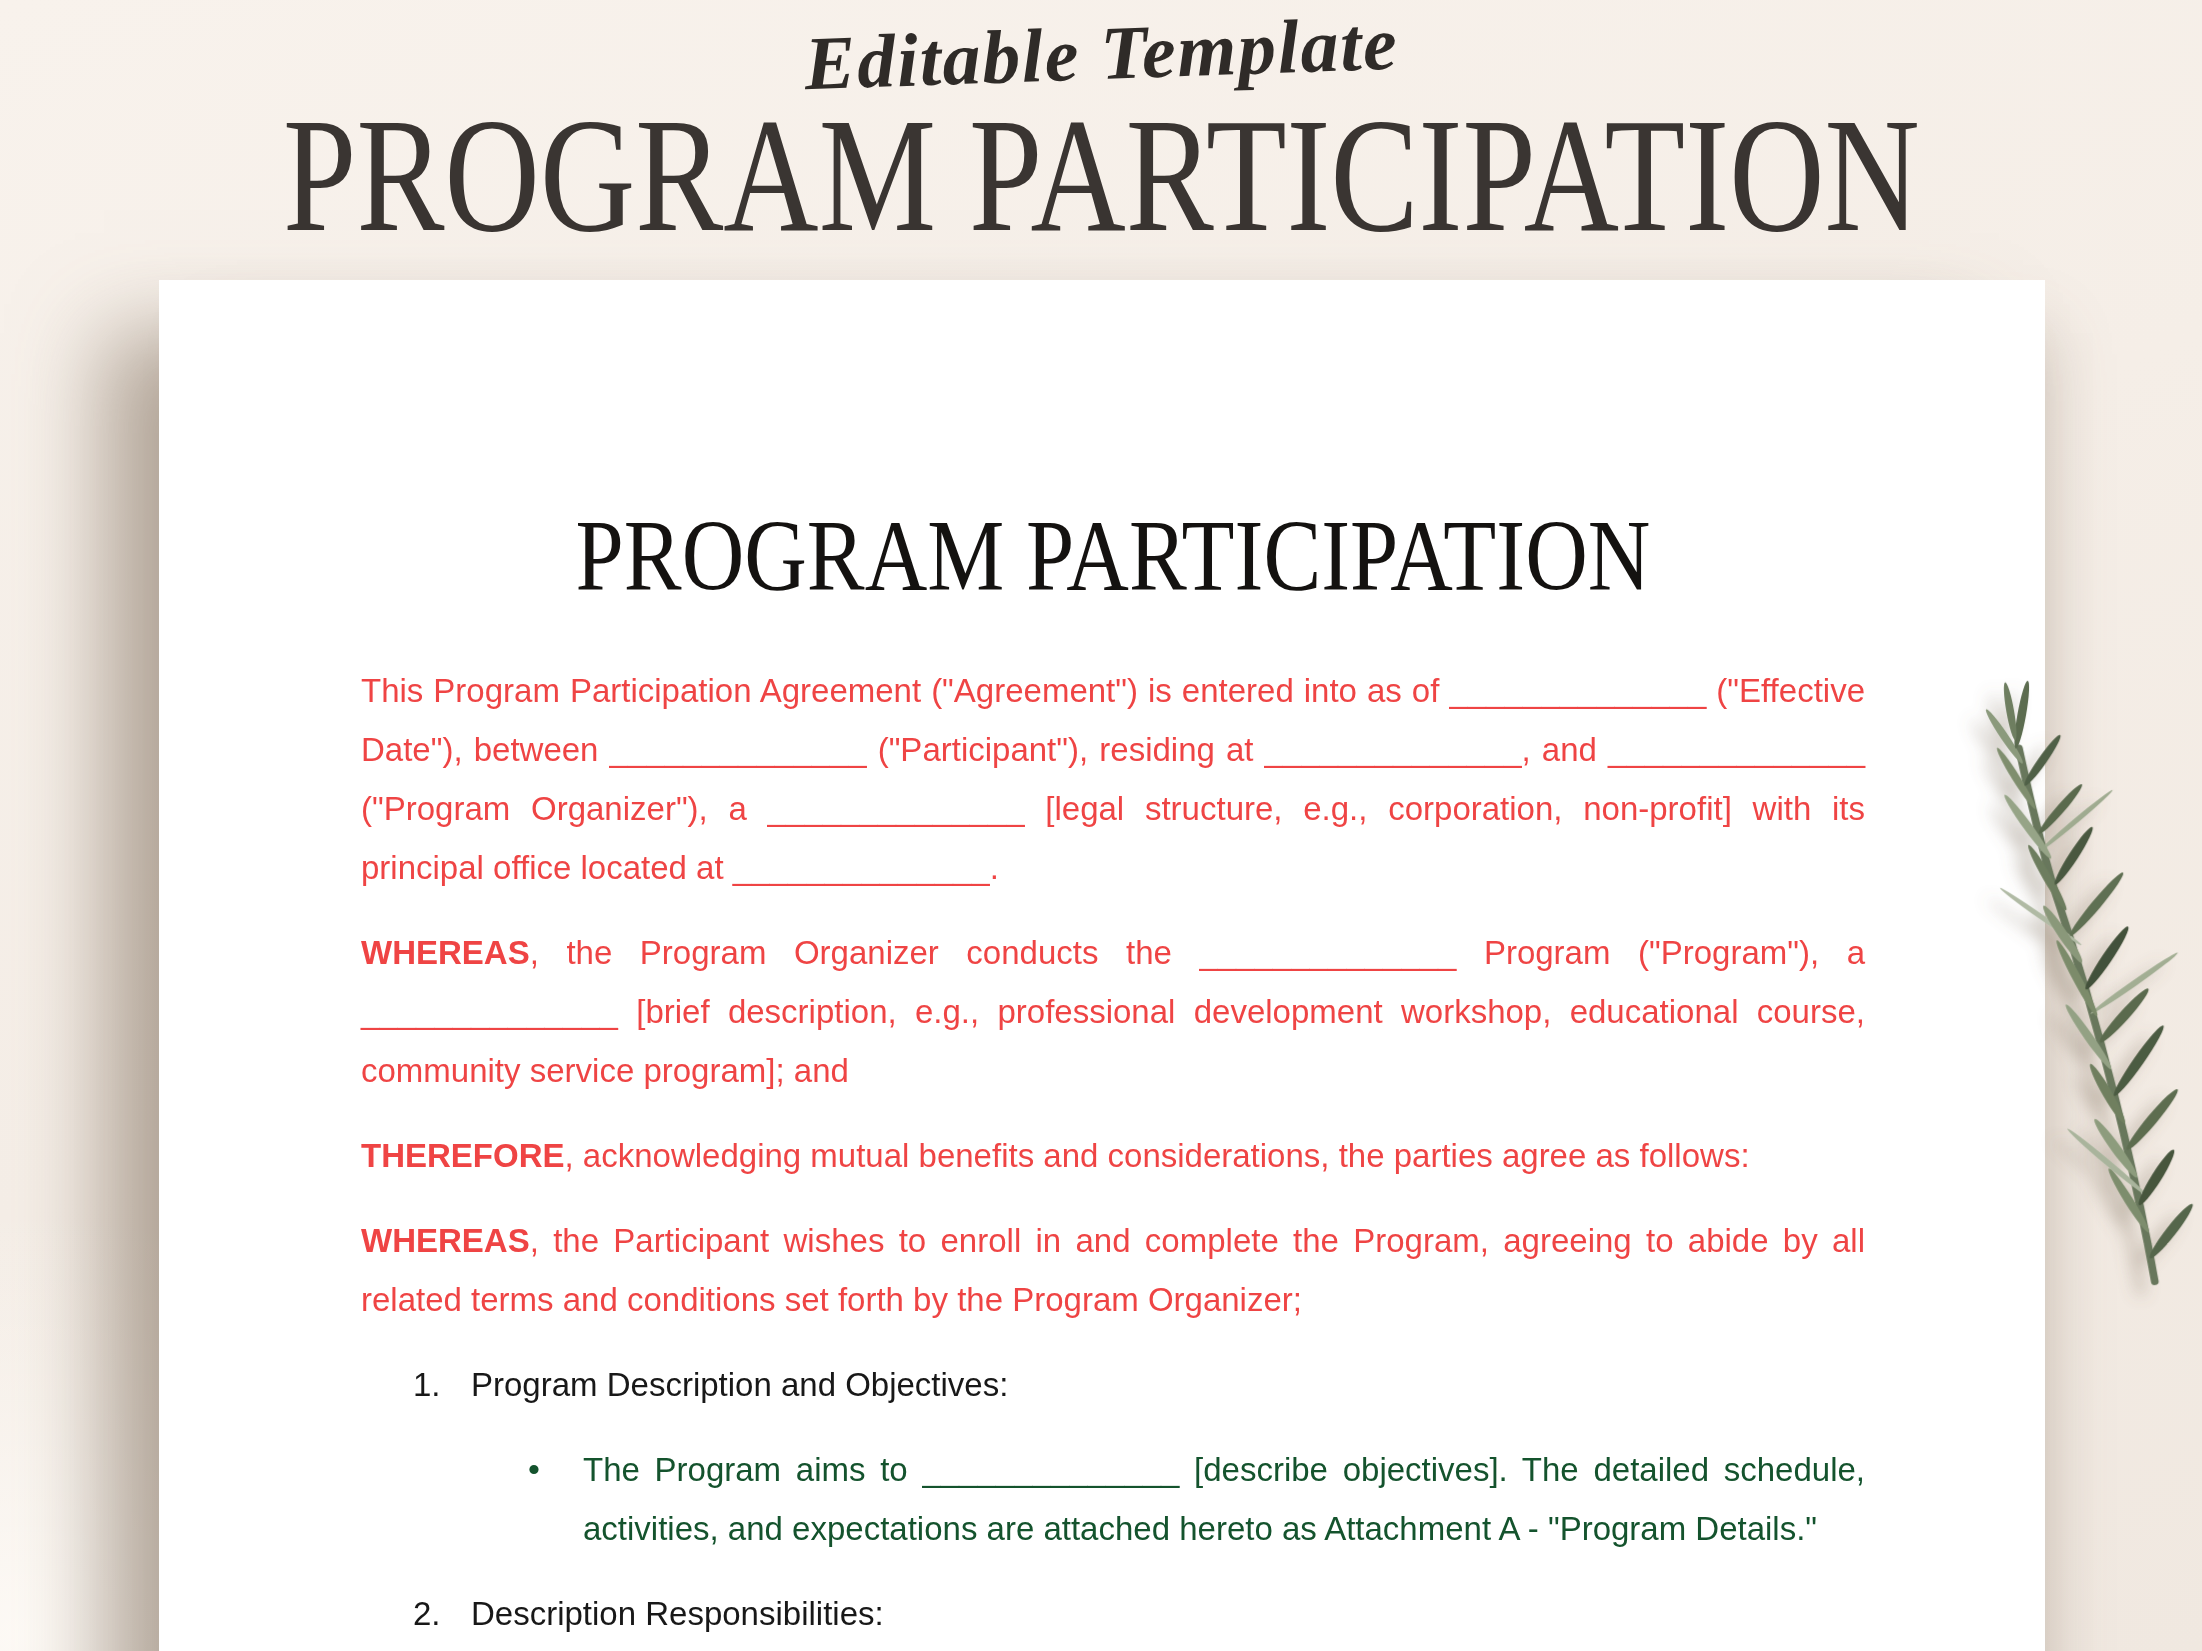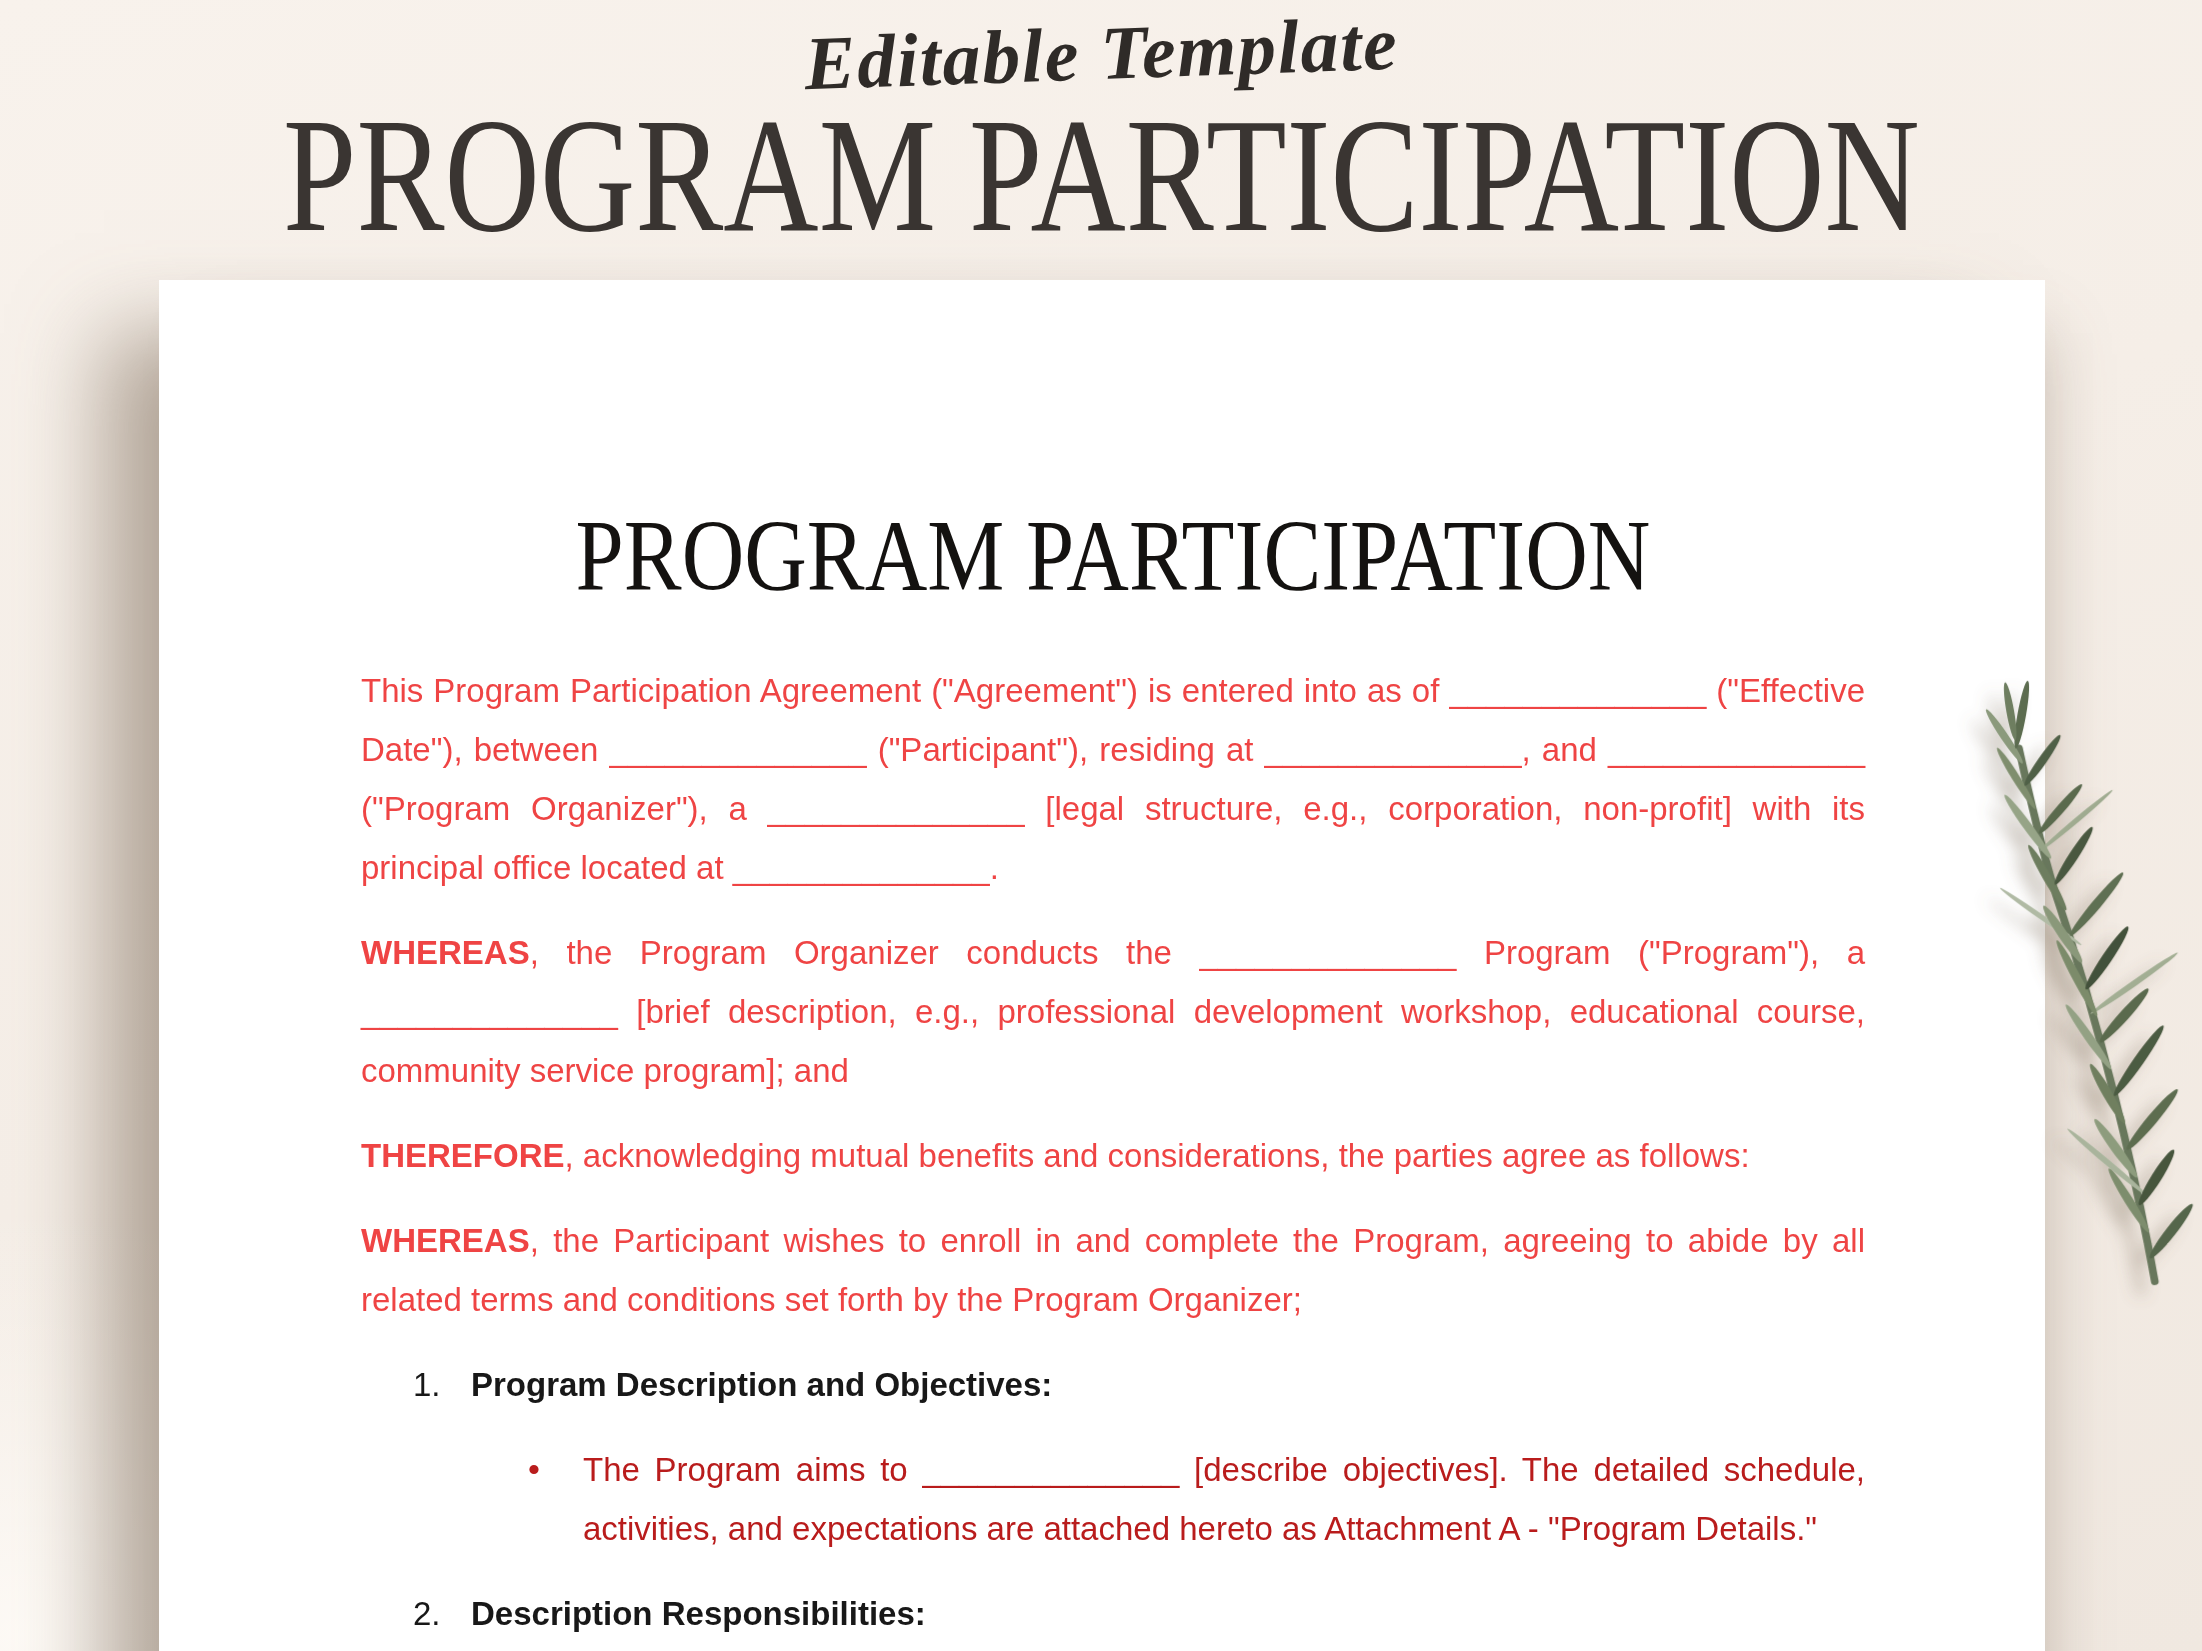--- a/index.html
+++ b/index.html
@@ -55,22 +55,22 @@
   }
   .para{
     margin:0 0 26px;
     font-size:33px;line-height:59px;
     color:#ef4444;
     text-align:justify;
   }
   .para strong{font-weight:700;}
   .sec-row{display:flex;margin:0 0 26px;font-size:33px;line-height:59px;color:#181818;}
   .sec-num{margin-left:52px;width:58px;flex:none;}
-  .sec-heading{font-weight:700;flex:1;}
-  .bullet-row{display:flex;margin:0 0 26px;font-size:33px;line-height:59px;color:#b91c1c;}
+  .sec-heading{font-weight:400;flex:1;}
+  .bullet-row{display:flex;margin:0 0 26px;font-size:33px;line-height:59px;color:#14532d;}
   .bullet-marker{margin-left:167px;width:55px;flex:none;}
   .bullet-marker::before{content:"\2022";font-size:34px;}
   .bullet-text{flex:1;text-align:justify;}
   .plant{
     position:absolute;left:1970px;top:724px;
     width:232px;height:568px;
     overflow:visible;
   }
 </style>
 </head>

